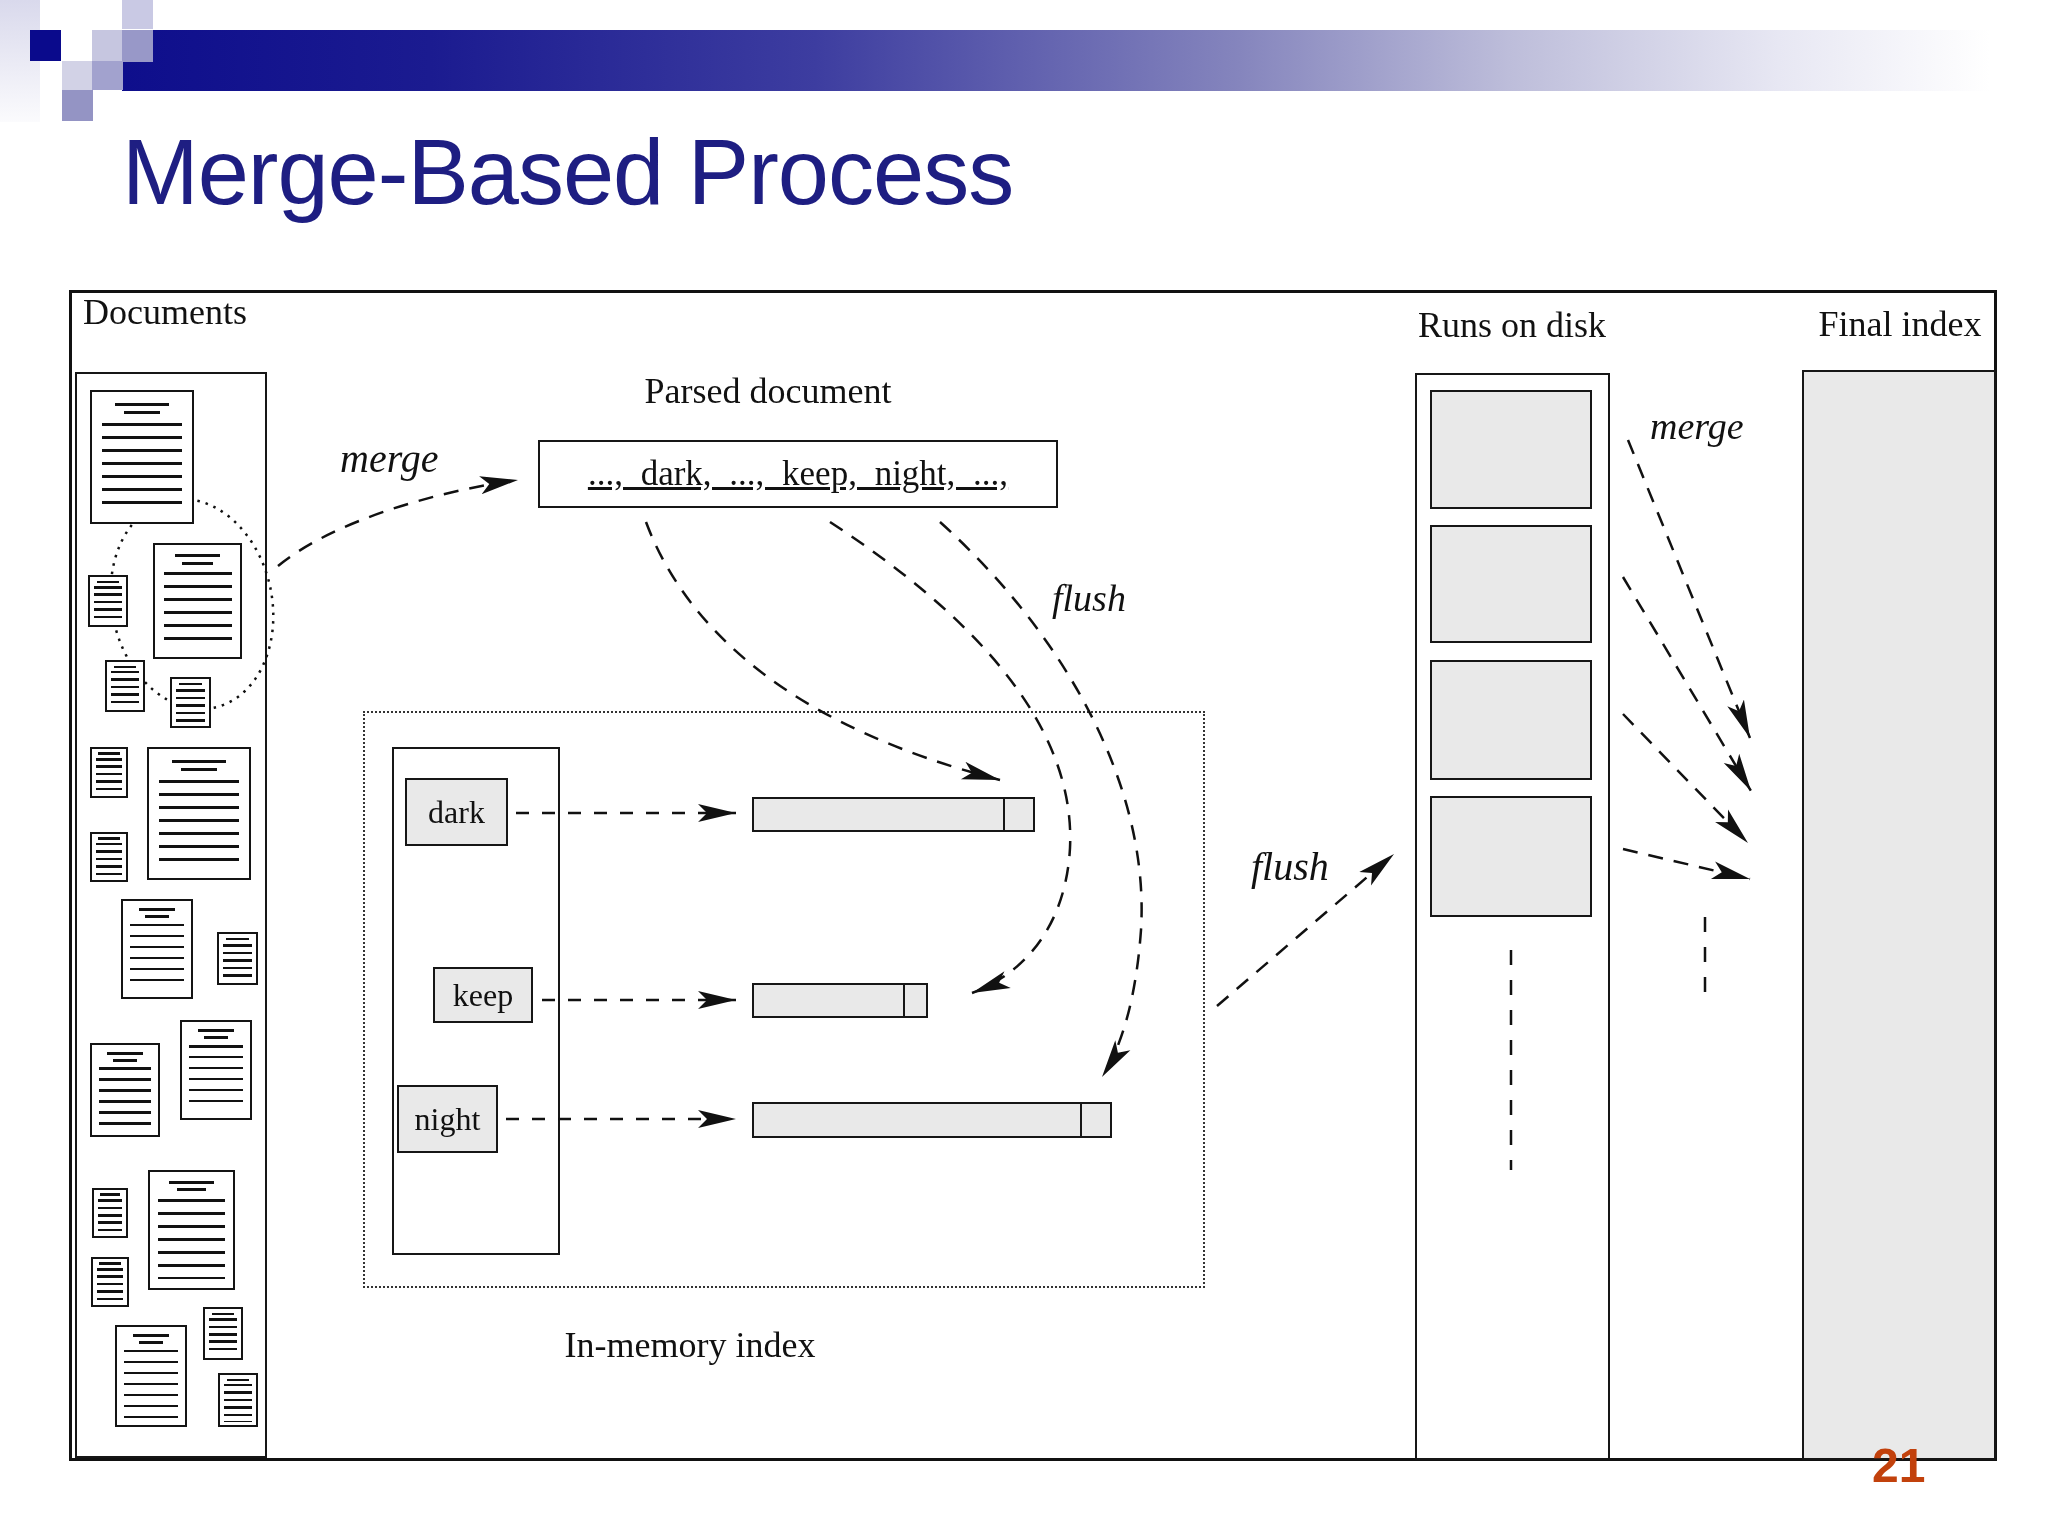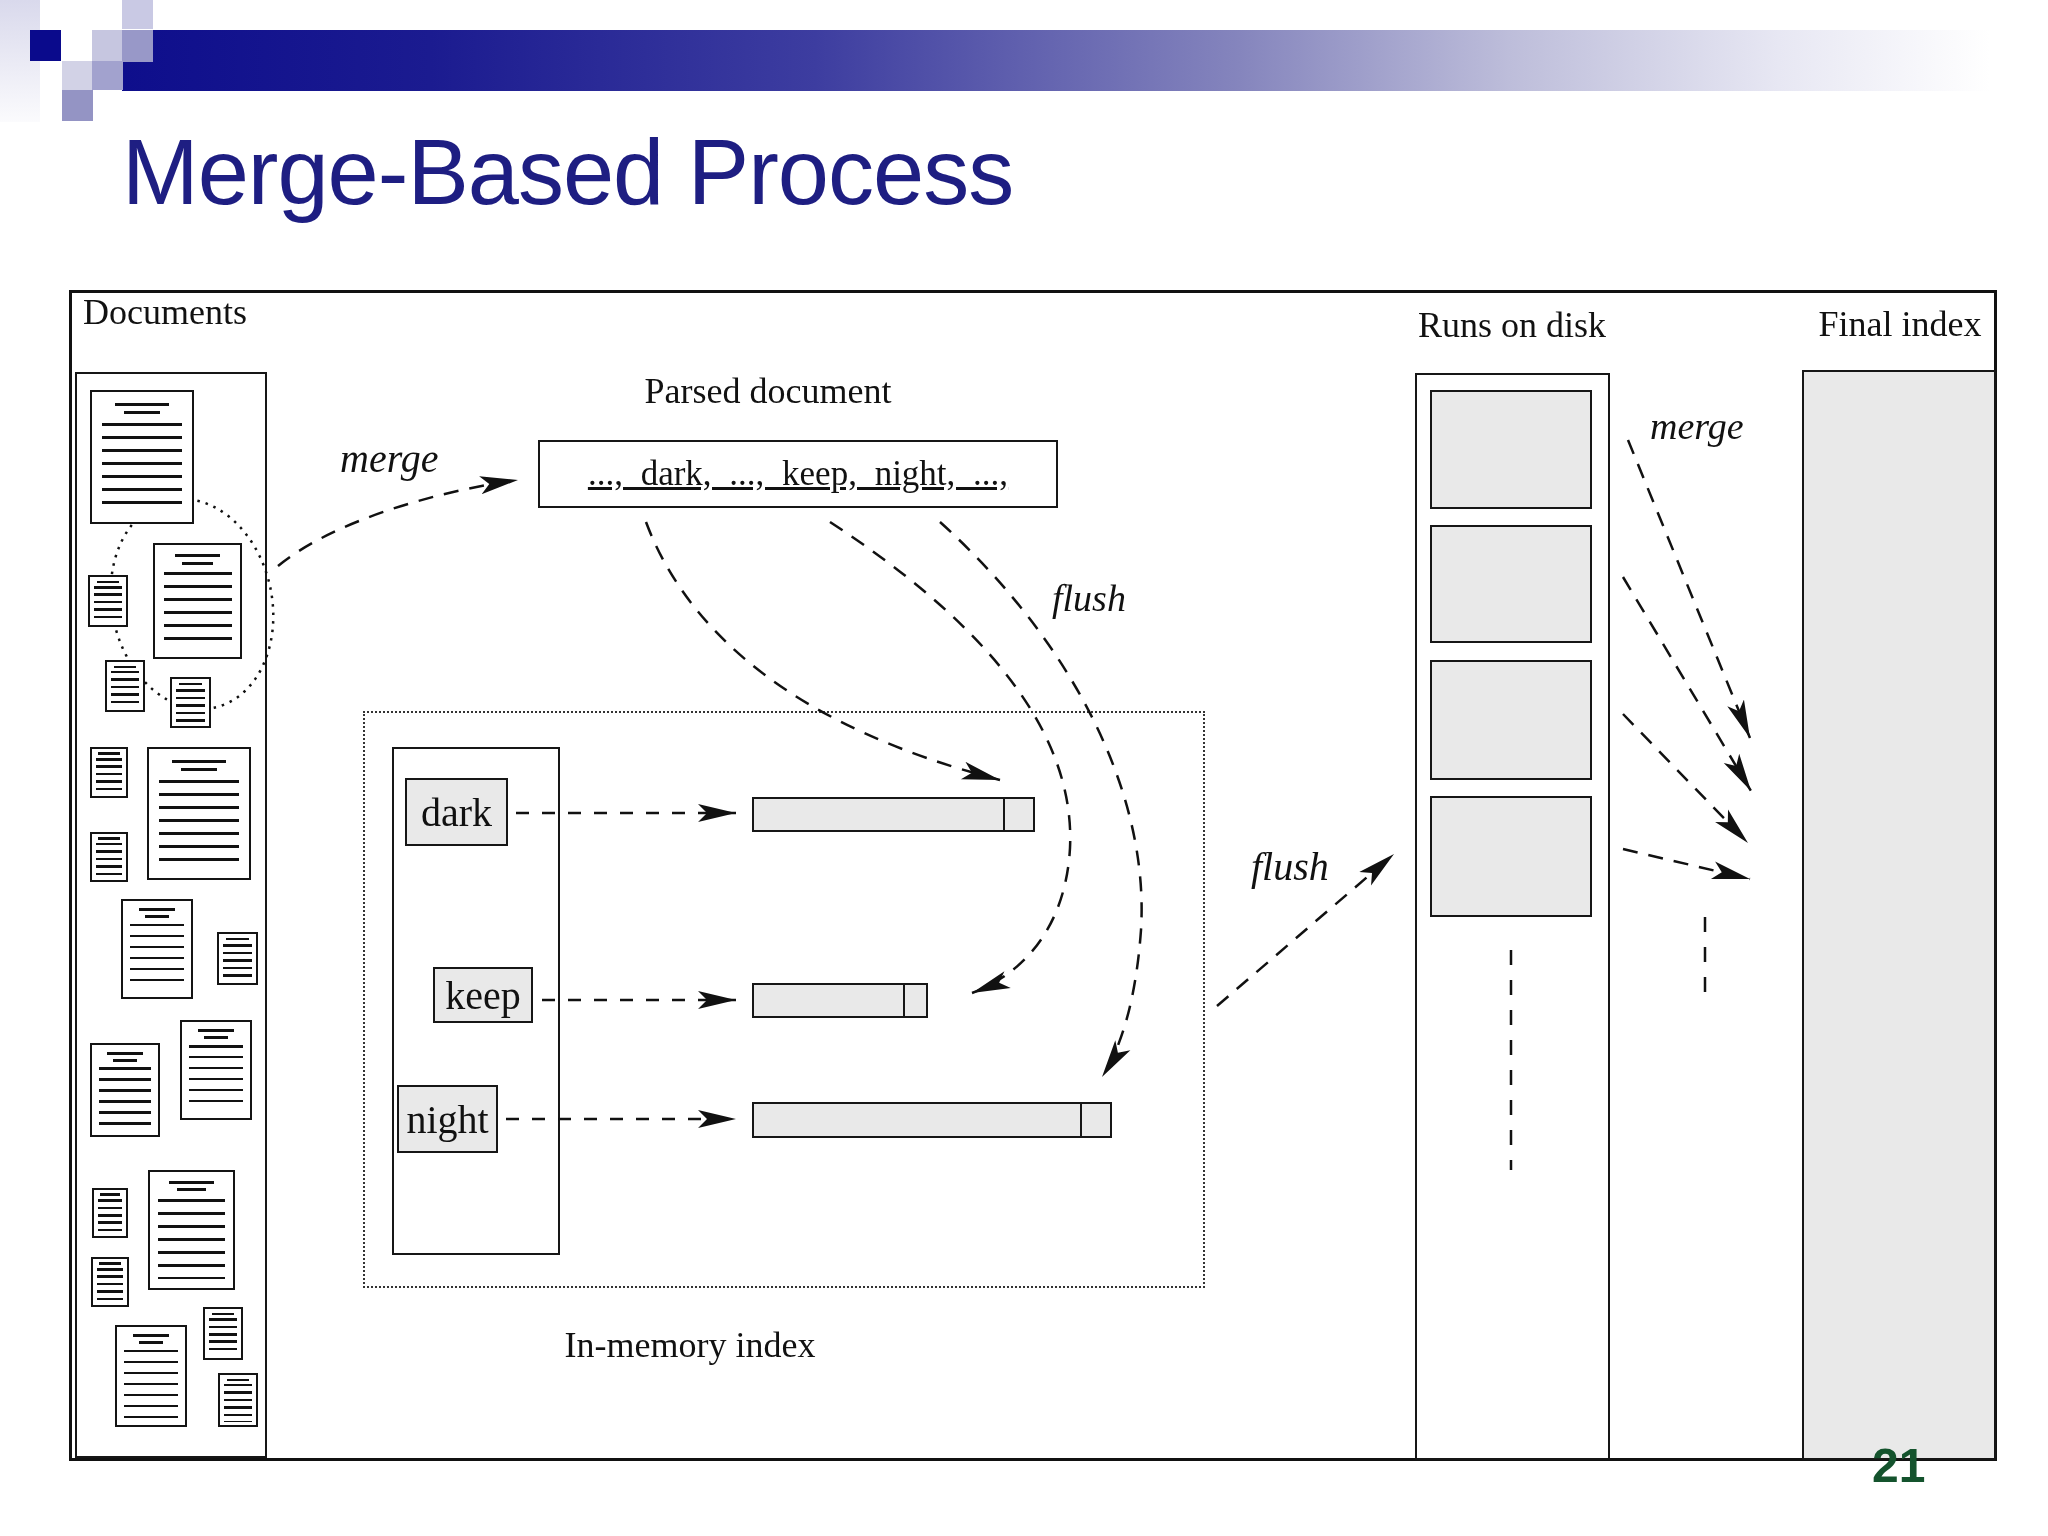--- a/index.html
+++ b/index.html
@@ -31,40 +31,40 @@
 
   
   #parsed-box{left:538px;top:440px;width:520px;height:68px;border:2px solid #161616;box-sizing:border-box;
               display:flex;align-items:center;justify-content:center;background:#fff;}
   #parsed-box span{font-size:35px;word-spacing:9px;white-space:nowrap;text-decoration:underline;}
 
   
   #inmem-box{left:363px;top:711px;width:842px;height:577px;border:2px dotted #333;box-sizing:border-box;}
   #terms-box{left:392px;top:747px;width:168px;height:508px;border:2px solid #161616;box-sizing:border-box;background:#fff;}
   .term{position:absolute;background:#e9e9e9;border:2px solid #161616;box-sizing:border-box;
-        display:flex;align-items:center;justify-content:center;font-size:40px;}
+        display:flex;align-items:center;justify-content:center;font-size:32px;}
   .pbar{position:absolute;background:#e9e9e9;border:2px solid #161616;box-sizing:border-box;}
   .pbar .divider{position:absolute;top:0;bottom:0;width:2px;background:#161616;}
 
   
   .doc{position:absolute;background:#fff;border:2px solid #141414;box-sizing:border-box;
        display:flex;flex-direction:column;align-items:center;}
   .doc i{display:block;background:#111;}
   .doc .h1l{width:54%;height:3px;margin-top:11%;}
   .doc .h2l{width:36%;height:3px;margin-top:5%;}
   .doc b{display:block;width:80%;flex:1;margin:9% 0 11%;
        background:repeating-linear-gradient(to bottom,#111 0 3px,transparent 3px 13px);}
   .doc.sm .h1l{height:2.5px;margin-top:10%;width:62%;}
   .doc.sm b{width:76%;margin:9% 0 9%;
        background:repeating-linear-gradient(to bottom,#111 0 2.5px,transparent 2.5px 7.5px);}
   .doc.md b{background:repeating-linear-gradient(to bottom,#111 0 2.5px,transparent 2.5px 11px);}
 
   
   #pagenum-clip{left:1872px;top:1442px;width:90px;height:40px;overflow:hidden;}
-  #pagenum-clip div{font-family:"Liberation Sans",sans-serif;font-weight:bold;font-size:48px;line-height:48px;color:#14532d;}
+  #pagenum-clip div{font-family:"Liberation Sans",sans-serif;font-weight:bold;font-size:48px;line-height:48px;color:#c2410c;}
 
   #wires{left:0;top:0;width:2048px;height:1536px;pointer-events:none;}
 </style>
 </head>
 <body>
 
 <div id="stage">
 
   <div class="abs" id="deco-strip"></div>
   <div class="abs" id="deco-bar"></div>

